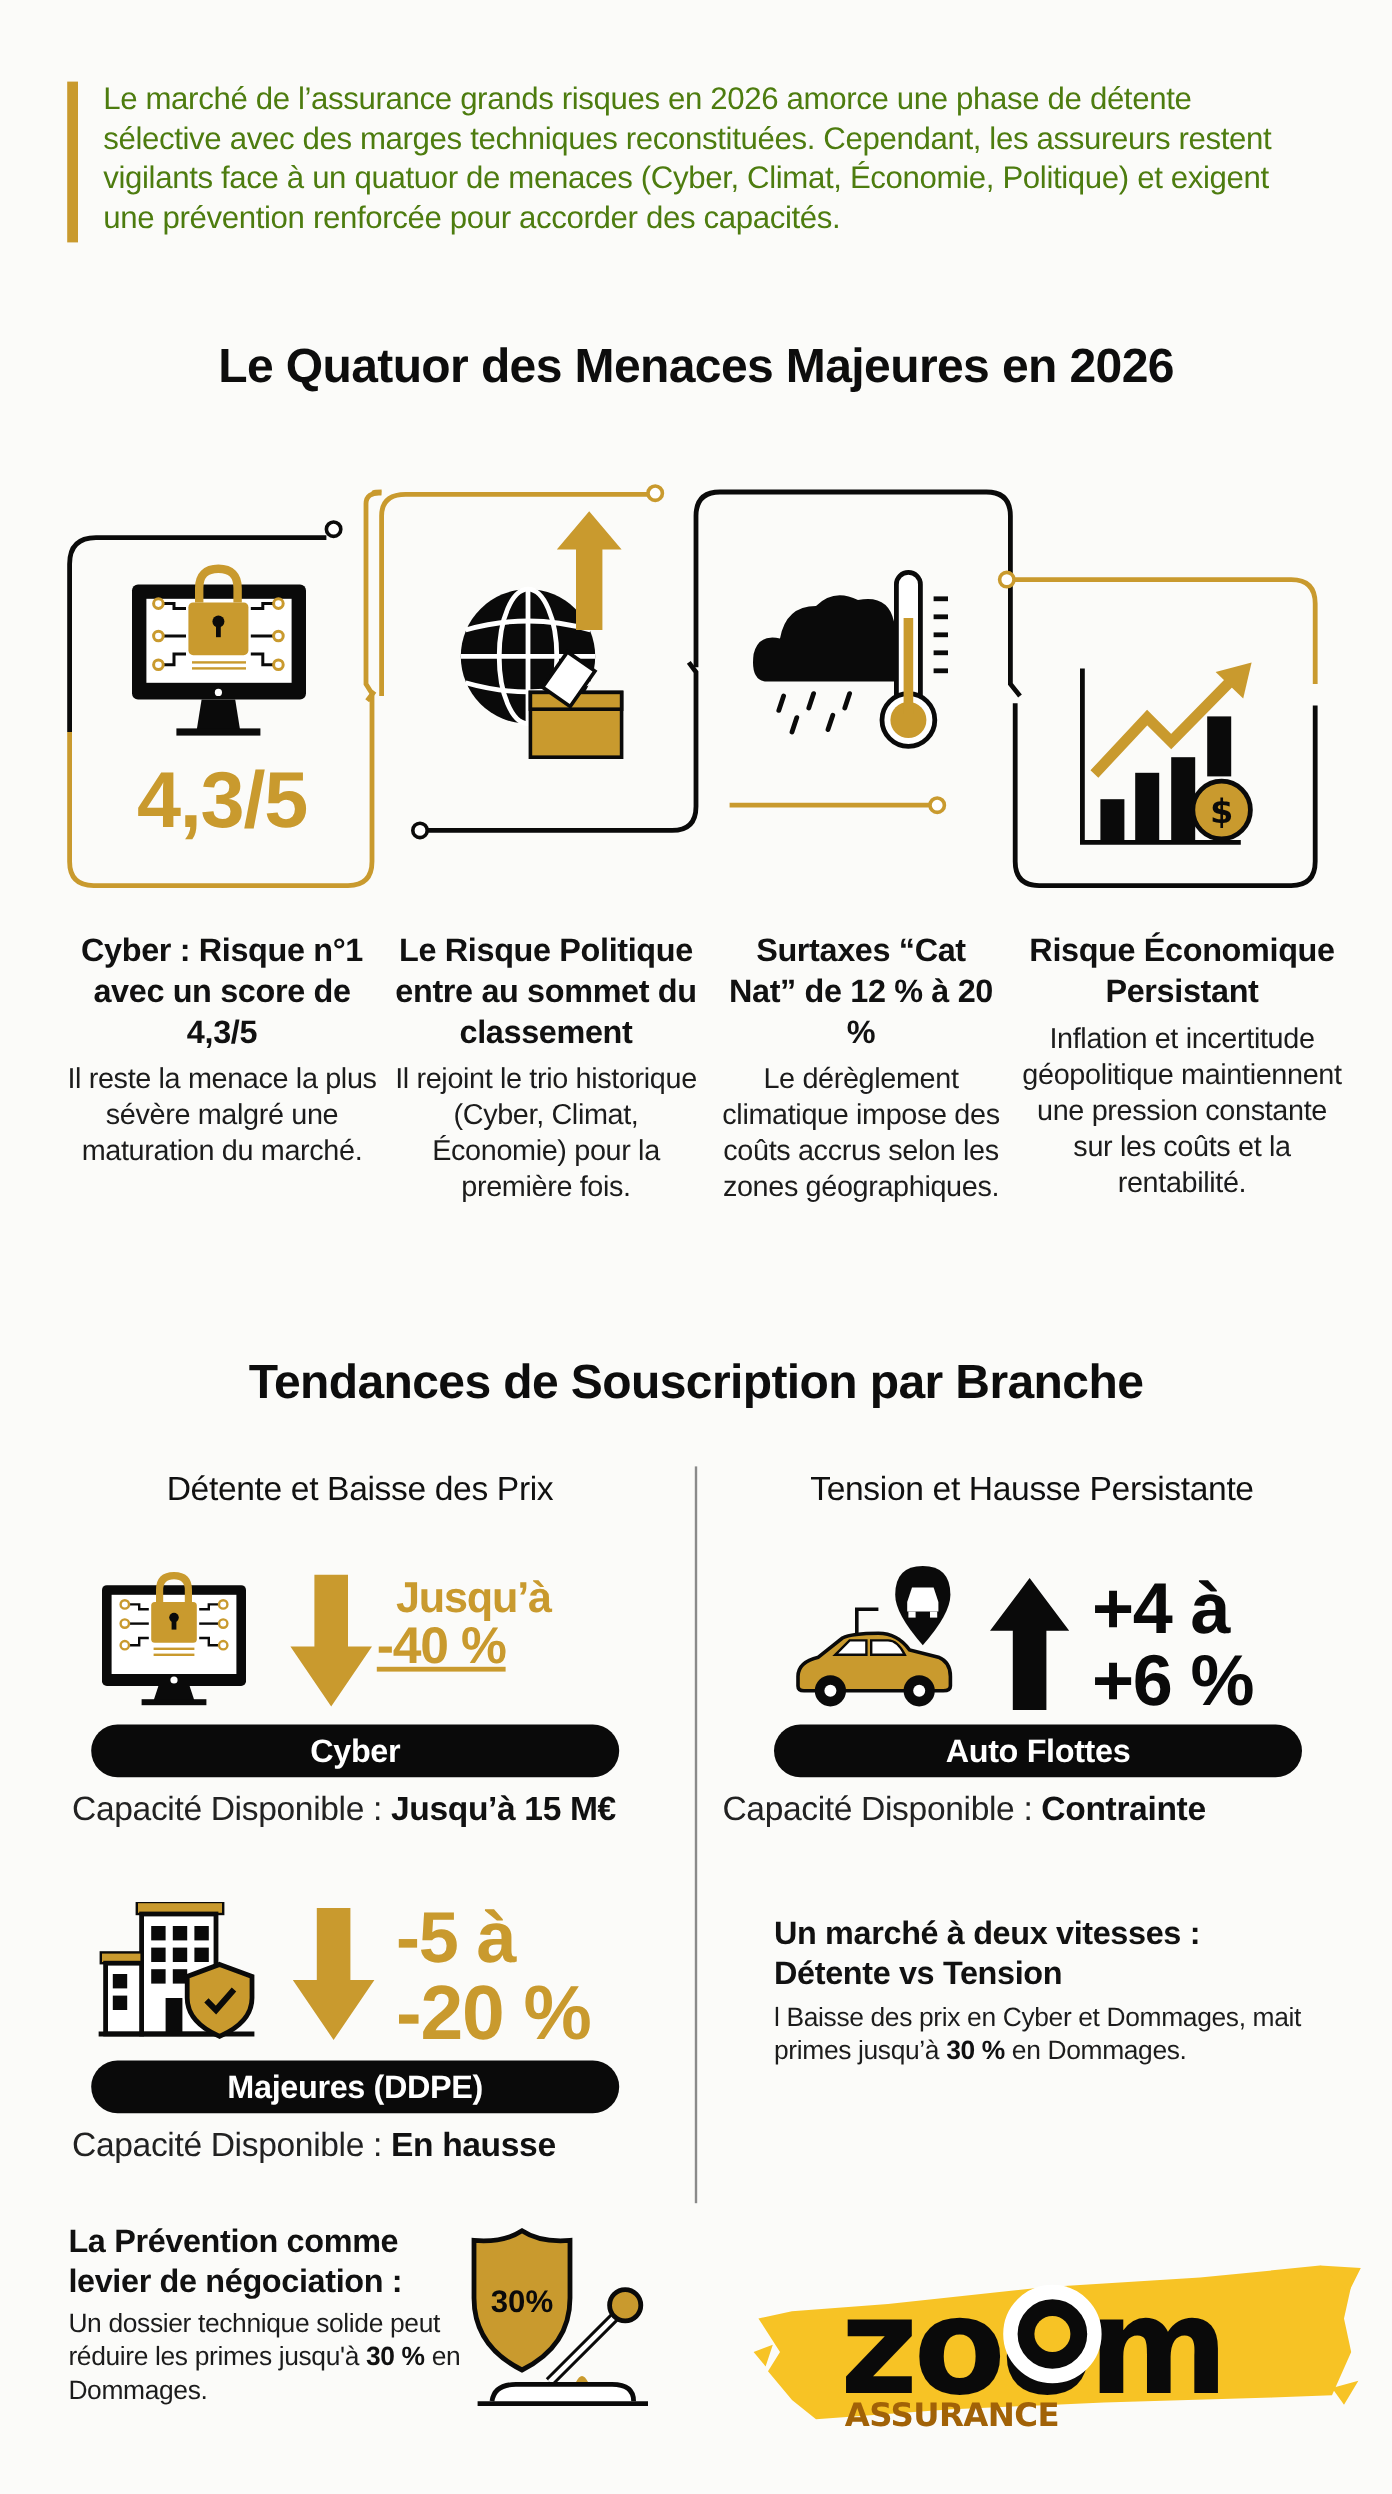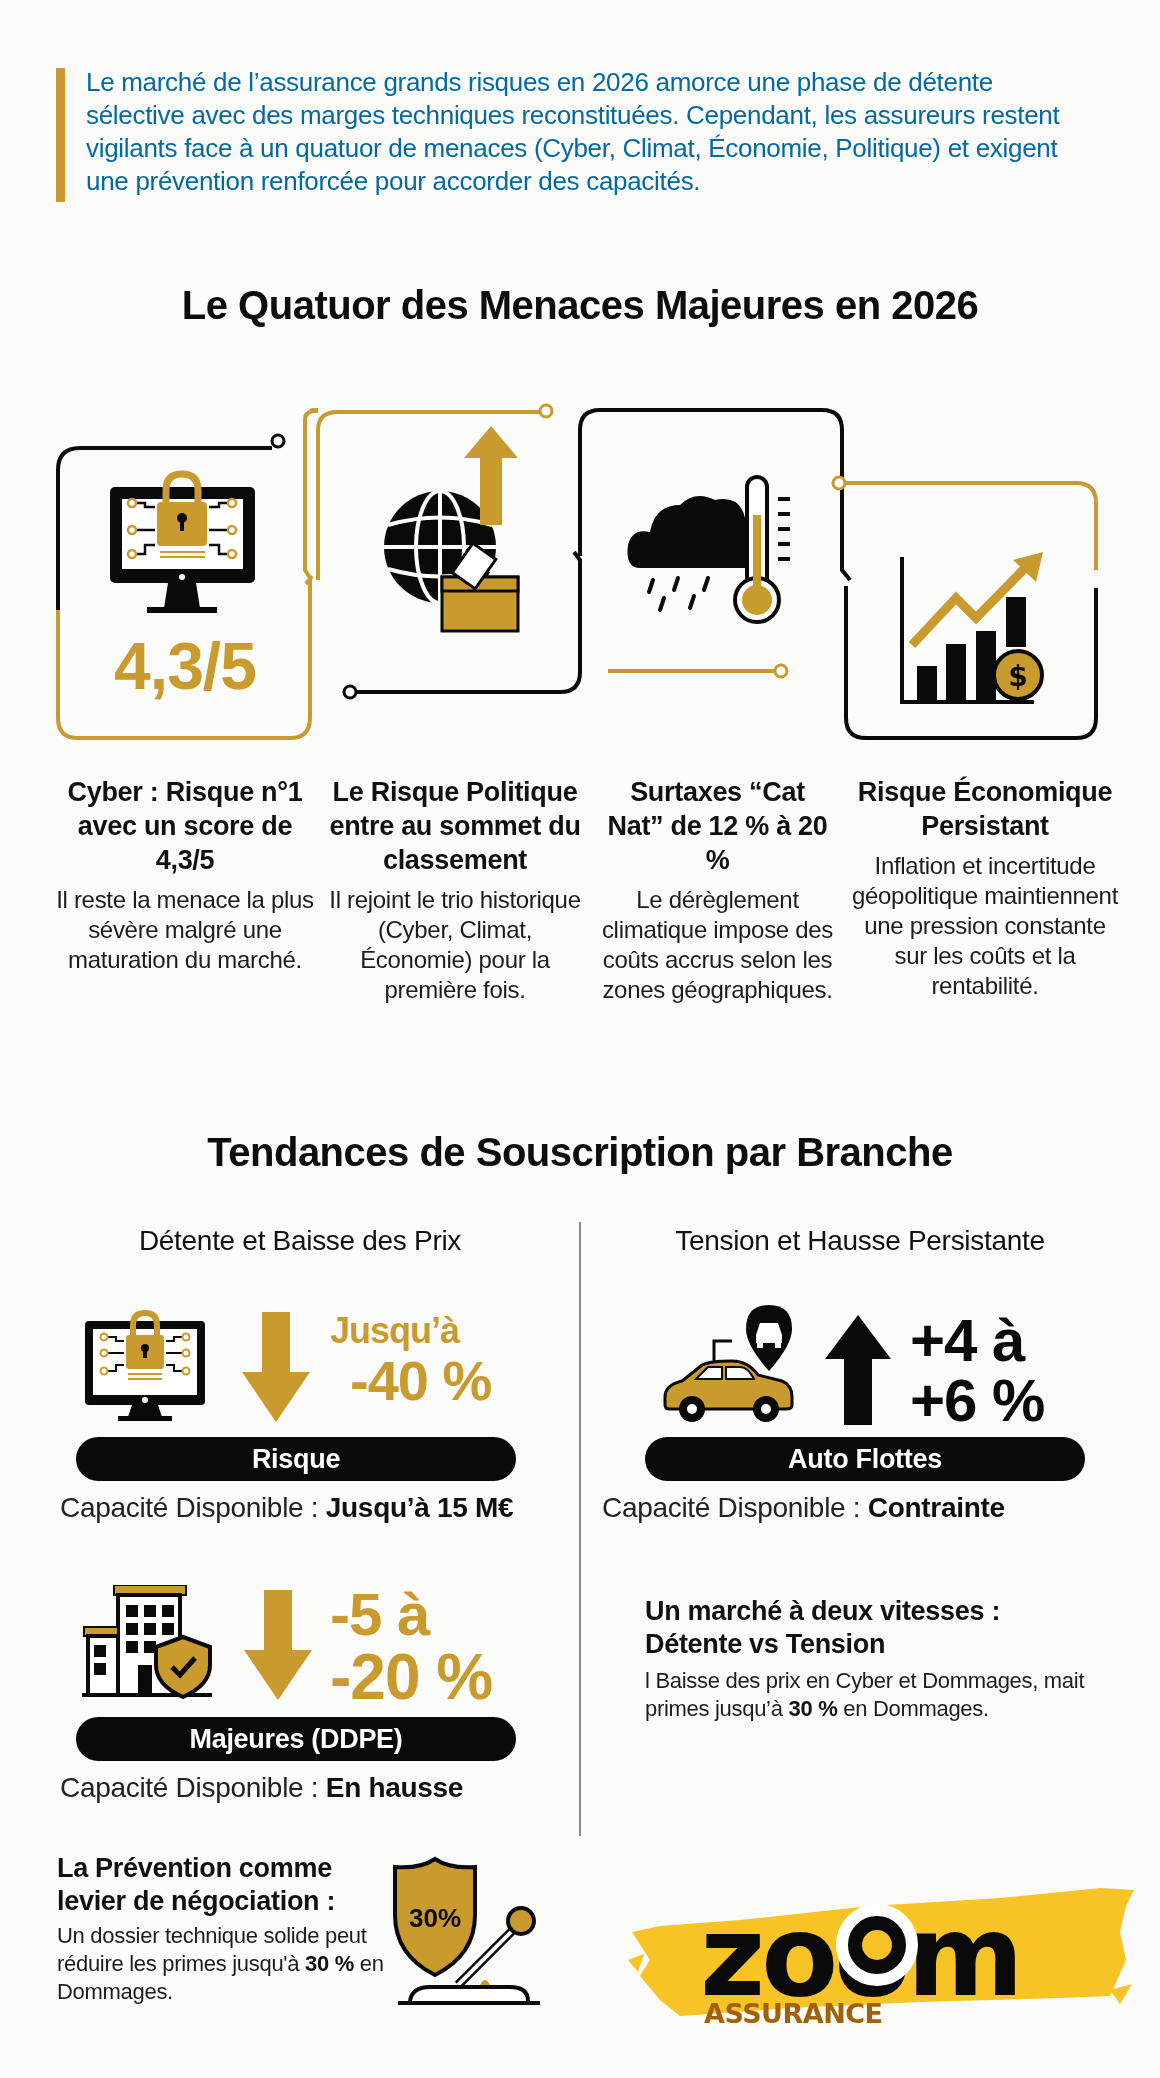--- a/index.html
+++ b/index.html
@@ -2,21 +2,21 @@
 <html><head>
   <meta charset="utf-8">
   <style>
     * { box-sizing: border-box; margin: 0; padding: 0; }
     html, body { width: 1160px; height: 2078px; background: #fbfbf9; }
     body { position: relative; font-family: "Liberation Sans", "DejaVu Sans", sans-serif; color: #111; overflow: hidden; }
     .abs { position: absolute; }
 
     
     .intro-bar { left: 56px; top: 68px; width: 9px; height: 134px; background: #c99a2e; }
-    .intro-text { left: 86px; top: 66px; width: 1010px; font-size: 26px; line-height: 33px; color: #0369a1; letter-spacing: -0.3px; }
+    .intro-text { left: 86px; top: 66px; width: 1010px; font-size: 26px; line-height: 33px; color: #4d7c0f; letter-spacing: -0.3px; }
 
     .section-title { left: 0; width: 1160px; text-align: center; font-weight: 700; font-size: 40px; letter-spacing: -0.5px; color: #0d0d0d; }
 
     
     .quad-svg { left: 0; top: 380px; }
     .card { text-align: center; }
     .card-title { font-weight: 700; font-size: 27px; line-height: 34px; color: #111; letter-spacing: -0.3px; }
     .card-desc { margin-top: 8px; font-size: 24px; line-height: 30px; color: #1c1c1c; letter-spacing: -0.3px; }
     .score { left: 60px; top: 628px; width: 250px; text-align: center; color: #c99a2e; font-weight: 700; font-size: 66px; letter-spacing: -1px; }
 
@@ -195,22 +195,22 @@
       <circle cx="24" cy="66" r="3.5"></circle>
     <circle cx="106" cy="32" r="3.5"></circle>
       <circle cx="106" cy="48" r="3.5"></circle>
       <circle cx="106" cy="66" r="3.5"></circle>
   </g>
 </svg>
 <svg class="abs" style="left:240px; top:1312px;" width="72" height="112" viewBox="0 0 72 112">
   <path d="M22 0 H50 V60 H70 L36 110 L2 60 H22 Z" fill="#c99a2e"></path>
 </svg>
 <div class="abs big-gold" style="left:330px; top:1310px; font-size:36px;">Jusqu’à</div>
-<div class="abs big-gold" style="left:350px; top:1348px; font-size:56px;">-40 %</div>
-<div class="abs pill" style="left:76px; top:1437px; width:440px;">Risque</div>
+<div class="abs big-gold" style="left:314px; top:1348px; font-size:43px;text-decoration:underline;">-40 %</div>
+<div class="abs pill" style="left:76px; top:1437px; width:440px;">Cyber</div>
 <div class="abs capacity" style="left:60px; top:1492px; width:470px;"><span>Capacité Disponible : </span><b>Jusqu’à 15 M€</b></div>
 
 <svg class="abs" style="left:82px; top:1585px;" width="135" height="115" viewBox="0 0 135 115">
   <rect x="32" y="0" width="72" height="10" fill="#c99a2e" stroke="#0a0a0a" stroke-width="2"></rect>
   <rect x="36" y="10" width="62" height="100" fill="#fff" stroke="#0a0a0a" stroke-width="4"></rect>
   <rect x="2" y="42" width="34" height="9" fill="#c99a2e" stroke="#0a0a0a" stroke-width="2"></rect>
   <rect x="6" y="51" width="30" height="59" fill="#fff" stroke="#0a0a0a" stroke-width="4"></rect>
   <g fill="#0a0a0a">
     <rect x="44" y="20" width="12" height="12"></rect>
       <rect x="62" y="20" width="12" height="12"></rect>

